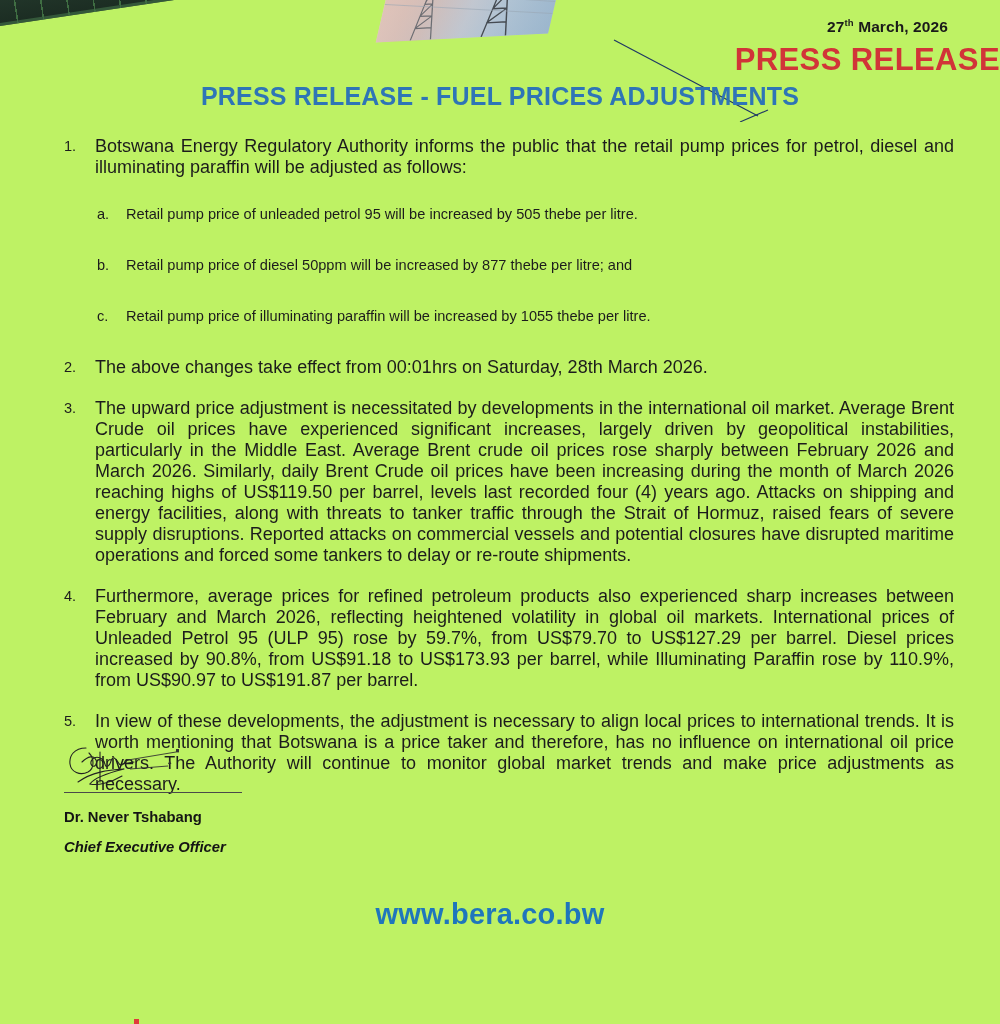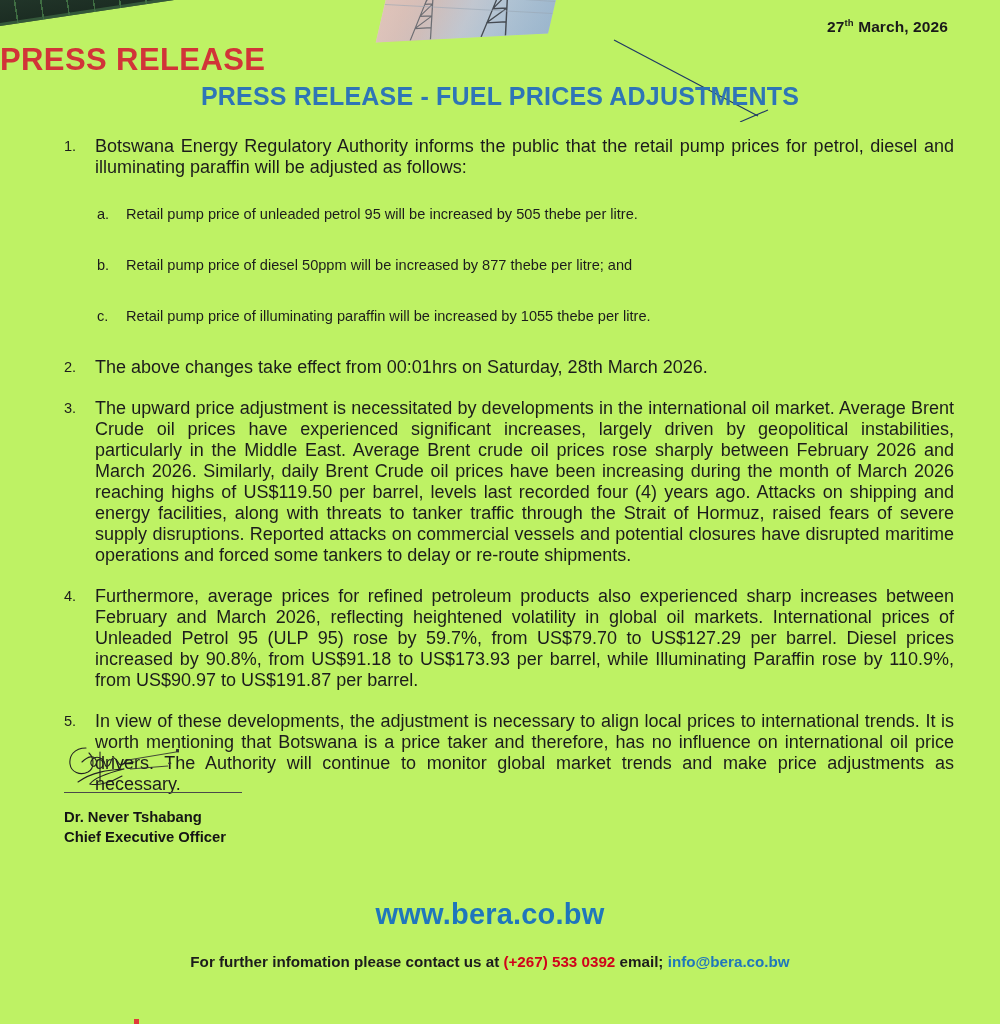--- a/index.html
+++ b/index.html
@@ -90,21 +90,21 @@
     font-weight: bold;
     color: #1a1a1a;
     letter-spacing: .1px;
   }
   .doc-date sup { font-size: 9.5px; vertical-align: super; font-weight: bold; }
 
   
   .title-main {
     position: absolute;
     top: 42px; left: 0; right: 0;
-    text-align: left;
+    text-align: right;
     font-size: 31px;
     font-weight: bold;
     letter-spacing: .4px;
     color: #D13438;
   }
   .title-sub {
     position: absolute;
     top: 82px; left: 0; right: 0;
     text-align: center;
     font-size: 25px;
@@ -179,21 +179,21 @@
     border-top: 1.6px solid #4a4a4a;
     margin-top: 2px;
   }
   .sig-name, .sig-role {
     font-size: 14.8px;
     font-weight: bold;
     color: #141414;
     line-height: 19px;
     margin-top: 15px;
   }
-  .sig-role { margin-top: 1px; }
+  .sig-role { margin-top: 11px; font-style: italic; }
 
   
   .footer {
     position: absolute;
     top: 898px;
     left: 0;
     width: 980px;
     text-align: center;
   }
   .footer-url {
@@ -320,18 +320,17 @@
         <path d="M104 22 l3.4 0 l-1.7 -3.6 z" fill="#333"></path>
       </svg>
     </div>
     <div class="sig-rule"></div>
     <div class="sig-name">Dr. Never Tshabang</div>
     <div class="sig-role">Chief Executive Officer</div>
   </div>
 
   <div class="footer">
     <div class="footer-url">www.bera.co.bw</div>
-    <div class="footer-contact"><span>For further infomation please contact us at </span><span class="phone">(+267) 533 0392</span><span> email; </span><span class="email">info@bera.co.bw</span></div>
   </div>
 
   <div class="footer-speck"></div>
 
 </div>
 
 </body></html>

